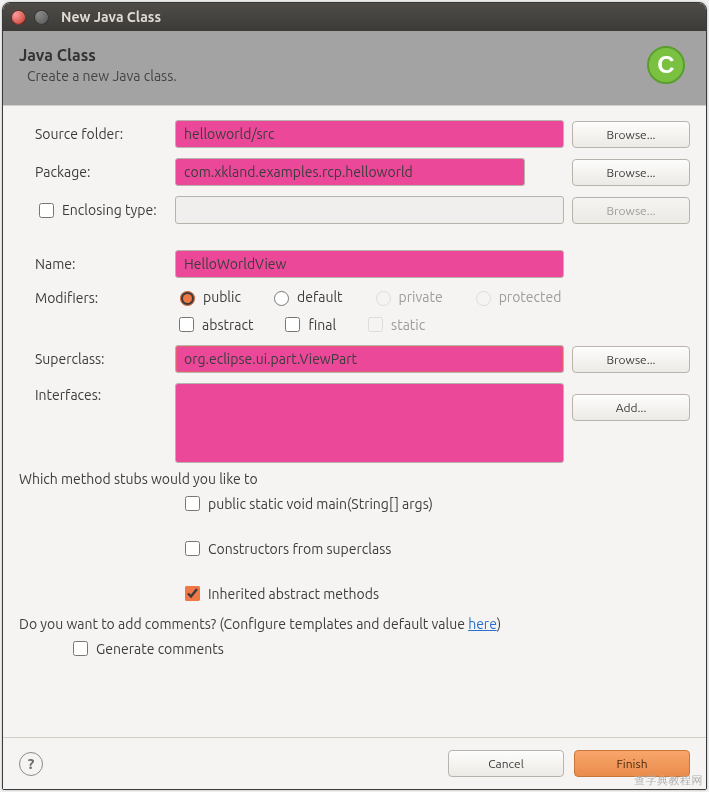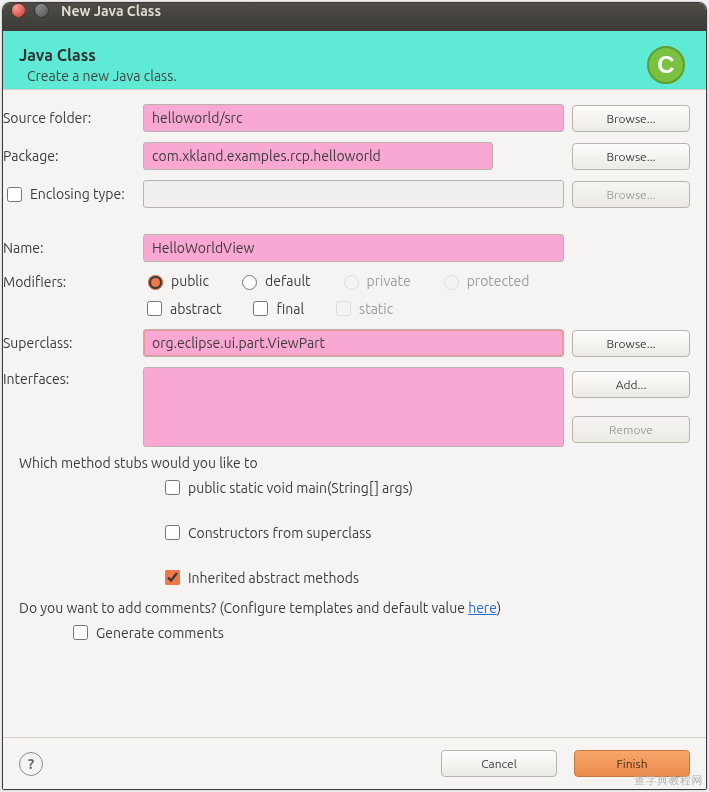--- a/index.html
+++ b/index.html
@@ -22,21 +22,21 @@
     border-radius: 8px 8px 2px 2px;
     overflow: hidden;
     display: flex;
     flex-direction: column;
     box-shadow: 0 0 2px rgba(0,0,0,0.3);
   }
   .titlebar {
     height: 28px;
     background: linear-gradient(to bottom, #4f4c48 0%, #3c3b37 100%);
     display: flex;
-    align-items: flex-start;
+    align-items: center;
     padding: 0 8px;
     gap: 8px;
   }
   .win-btn {
     width: 15px; height: 15px;
     border-radius: 50%;
     border: 1px solid rgba(0,0,0,0.5);
     box-shadow: inset 0 1px 0 rgba(255,255,255,0.25);
   }
   .win-close { background: radial-gradient(circle at 30% 30%, #f99, #c0392b); }
@@ -49,47 +49,47 @@
   }
   .content {
     flex: 1 1 auto;
     background: #f5f4f2;
     display: flex;
     flex-direction: column;
   }
   .header {
     display: flex;
     align-items: center;
-    padding: 10px 16px 0 16px;
+    padding: 10px 16px 16px 16px;
     border-bottom: 1px solid #d4d0c8;
-    background: #5eead4;
+    background: #a3a3a3;
   }
   .header-text { flex: 1; }
   .header-title { font-size: 16px; font-weight: bold; color:#333; }
   .header-sub { font-size: 14px; color:#444; margin-top:4px; margin-left:8px; }
   .header-icon {
     width: 48px; height: 48px;
     display:flex; align-items:center; justify-content:center;
   }
   .form {
-    padding: 14px 16px 4px 0;
+    padding: 14px 16px 4px 32px;
     display: grid;
     grid-template-columns: 132px 1fr 118px;
     column-gap: 8px;
     row-gap: 10px;
     align-items: center;
   }
   .lbl { color:#3c3c3c; }
   input[type=text], .listbox {
     font-family: inherit;
     font-size: 14px;
     padding: 5px 8px;
     border: 1px solid #b8b4ad;
     border-radius: 3px;
-    background: #f9a8d4;
+    background: #ec4899;
     width: 100%;
     color:#3C3C3C;
   }
   input[type=text]:disabled, .disabled-input {
     background:#f0efed;
     color:#999;
   }
   .btn {
     font-family: inherit;
     font-size: 12px;
@@ -130,20 +130,21 @@
     height: 80px;
     padding:4px;
     overflow:auto;
   }
   .section-q {
     padding: 4px 16px 0 16px;
     color:#3c3c3c;
   }
   .stub-block {
     padding: 2px 12px 4px 158px;
+    margin-left: 20px;
   }
   .stub-block .opt { margin: 4px 0; }
   .comments-line {
     padding: 4px 16px 4px 16px;
     color:#3c3c3c;
   }
   a.link { color:#2a6fc9; text-decoration: underline; cursor:pointer; }
   .gen-comments { padding: 2px 16px 10px 66px; }
   .spacer { flex:1; }
   .footer {
@@ -158,21 +159,20 @@
     width:24px;height:24px;border:1.5px solid #8a8a8a;border-radius:50%;
     display:flex;align-items:center;justify-content:center;
     color:#6a6a6a;font-weight:bold;font-size:15px;
   }
   .footer .spacer2 { flex:1; }
   .footer .btn { width:116px; }
   .btn-primary {
     background: linear-gradient(to bottom,#f9a56b,#e98c4c);
     border-color:#c9763a;
     color:#4a2a10;
-    margin-left:7px;
   }
   input[type=radio], input[type=checkbox] {
     width:15px;height:15px; accent-color:#f07746;
   }
   .pkg-row input { width: 350px; }
   .watermark {
     position:absolute;
     right:6px; bottom:4px;
     font-size:11px;
     color:#b0b0b0;
@@ -265,21 +265,20 @@
       </div>
 
       <div class="lbl">Superclass:</div>
       <input type="text" class="superclass-input" value="org.eclipse.ui.part.ViewPart" style="">
       <button class="btn">Browse...</button>
 
       <div class="lbl" style="align-self:start;padding-top:4px">Interfaces:</div>
       <div class="listbox" style="grid-row: span 2"></div>
       <button class="btn">Add...</button>
       <div></div>
-      <button class="btn" disabled="">Remove</button>
 
     </div>
 
     <div class="section-q">Which method stubs would you like to</div>
     <div class="stub-block">
       <label class="opt">
         <input type="checkbox" style="">
         <span>public static void main(String[] args)</span>
       </label><br>
       <label class="opt">

